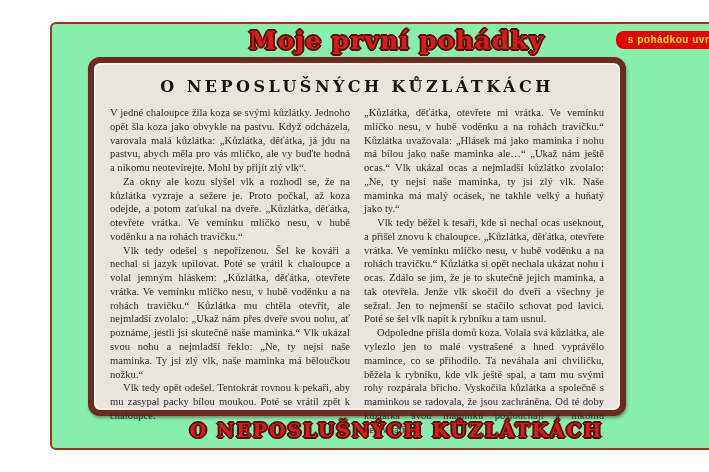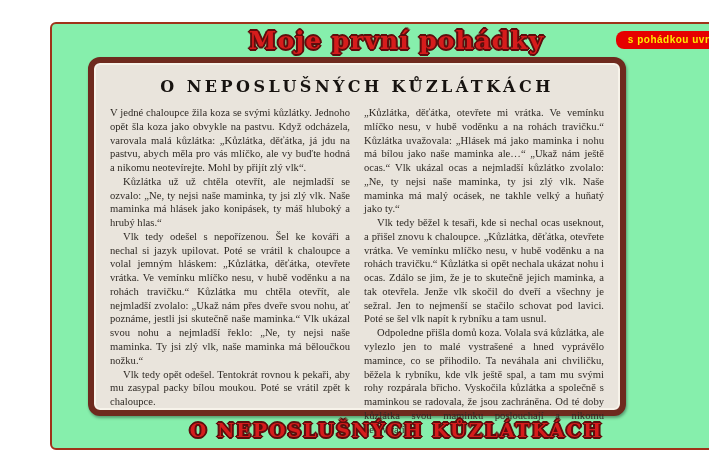--- a/index.html
+++ b/index.html
@@ -62,21 +62,21 @@
     <span class="fancy-title">Moje první pohádky</span>
   </div>
 
   <div class="badge">s pohádkou uvnitř</div>
 
   <div class="card">
     <div class="story-title">O NEPOSLUŠNÝCH KŮZLÁTKÁCH</div>
     <div class="columns">
       <div class="col">
           <p>V jedné chaloupce žila koza se svými kůzlátky. Jednoho opět šla koza jako obvykle na pastvu. Když odcházela, varovala malá kůzlátka: „Kůzlátka, děťátka, já jdu na pastvu, abych měla pro vás mlíčko, ale vy buďte hodná a nikomu neotevírejte. Mohl by přijít zlý vlk“.</p>
-          <p>Kůzlátka už už chtěla otevřít, ale nejmladší se ozvalo: „Ne, ty nejsi naše maminka, ty jsi zlý vlk. Naše maminka má hlásek jako konipásek, ty máš hluboký a hrubý hlas.“</p>
+          <p>Za okny ale kozu slyšel vlk a rozhodl se, že na kůzlátka vyzraje a sežere je. Proto počkal, až koza odejde, a potom zaťukal na dveře. „Kůzlátka, děťátka, otevřete vrátka. Ve vemínku mlíčko nesu, v hubě voděnku a na rohách travičku.“</p>
           <p>Vlk tedy odešel s nepořízenou. Šel ke kováři a nechal si jazyk upilovat. Poté se vrátil k chaloupce a volal jemným hláskem: „Kůzlátka, děťátka, otevřete vrátka. Ve vemínku mlíčko nesu, v hubě voděnku a na rohách travičku.“ Kůzlátka mu chtěla otevřít, ale nejmladší zvolalo: „Ukaž nám přes dveře svou nohu, ať poznáme, jestli jsi skutečně naše maminka.“ Vlk ukázal svou nohu a nejmladší řeklo: „Ne, ty nejsi naše maminka. Ty jsi zlý vlk, naše maminka má běloučkou nožku.“</p>
           <p>Vlk tedy opět odešel. Tentokrát rovnou k pekaři, aby mu zasypal packy bílou moukou. Poté se vrátil zpět k chaloupce.</p>
         </div>
       <div class="col">
           <p>„Kůzlátka, děťátka, otevřete mi vrátka. Ve vemínku mlíčko nesu, v hubě voděnku a na rohách travičku.“ Kůzlátka uvažovala: „Hlásek má jako maminka i nohu má bílou jako naše maminka ale…“ „Ukaž nám ještě ocas.“ Vlk ukázal ocas a nejmladší kůzlátko zvolalo: „Ne, ty nejsi naše maminka, ty jsi zlý vlk. Naše maminka má malý ocásek, ne takhle velký a huňatý jako ty.“</p>
           <p>Vlk tedy běžel k tesaři, kde si nechal ocas useknout, a přišel znovu k chaloupce. „Kůzlátka, děťátka, otevřete vrátka. Ve vemínku mlíčko nesu, v hubě voděnku a na rohách travičku.“ Kůzlátka si opět nechala ukázat nohu i ocas. Zdálo se jim, že je to skutečně jejich maminka, a tak otevřela. Jenže vlk skočil do dveří a všechny je sežral. Jen to nejmenší se stačilo schovat pod lavici. Poté se šel vlk napít k rybníku a tam usnul.</p>
           <p>Odpoledne přišla domů koza. Volala svá kůzlátka, ale vylezlo jen to malé vystrašené a hned vyprávělo mamince, co se přihodilo. Ta neváhala ani chviličku, běžela k rybníku, kde vlk ještě spal, a tam mu svými rohy rozpárala břicho. Vyskočila kůzlátka a společně s maminkou se radovala, že jsou zachráněna. Od té doby kůzlátka svou maminku poslouchají a nikomu neotvírají.</p>
         </div>
     </div>
   </div>

